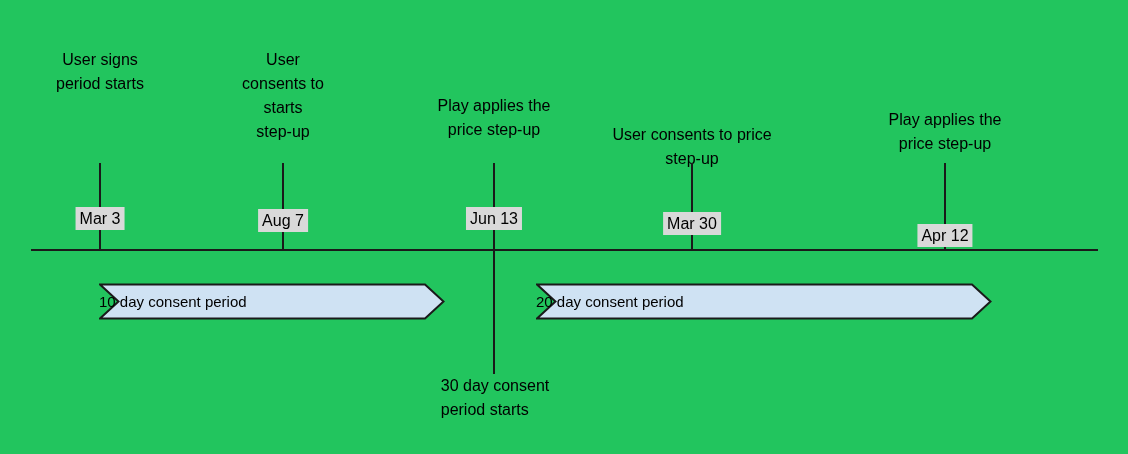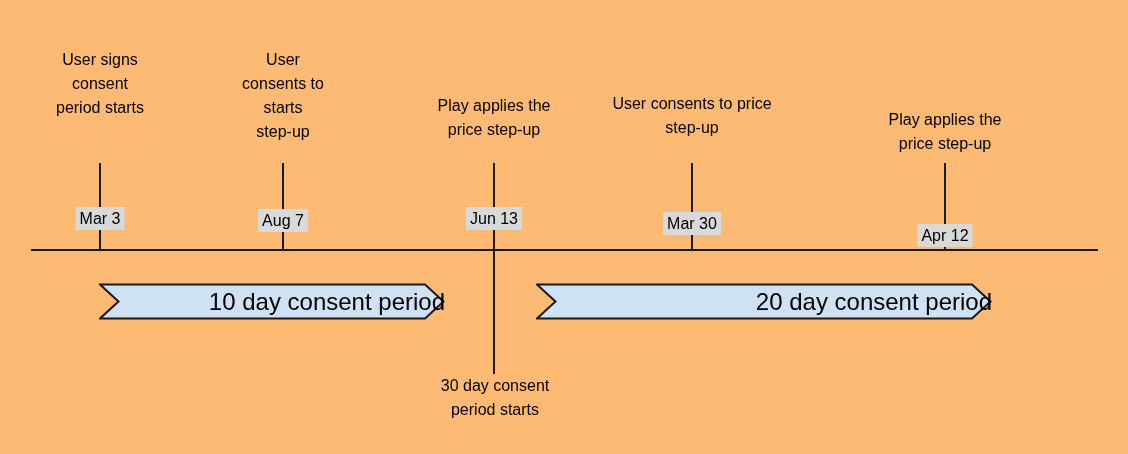--- a/index.html
+++ b/index.html
@@ -1,19 +1,19 @@
 <!DOCTYPE html>
 <html><head>
 <meta charset="utf-8">
 <style>
   html,body{margin:0;padding:0;background:#ffffff;}
   .canvas{
     position:relative;
     width:1128px;height:454px;
-    background:#fdba74;
+    background:#22c55e;
     font-family:"Liberation Sans", sans-serif;
     color:#000;
     overflow:hidden;
   }
   .axis{
     position:absolute;
     left:31px;top:249px;width:1067px;height:2px;
     background:#1a1a1a;
   }
   .event{position:absolute;top:0;width:0;}
@@ -39,43 +39,41 @@
   }
   .below-tick{
     position:absolute;
     left:493px;top:251px;width:2px;height:123px;
     background:#1a1a1a;
   }
   .annotation{
     position:absolute;
     left:495px;top:374px;
     transform:translateX(-50%);
-    text-align:center;
     white-space:nowrap;
     font-size:16px;line-height:24px;
   }
   .banner{position:absolute;display:block;}
   .banner-label{
     position:absolute;
-    text-align:right;
-    font-size:24px;line-height:37px;
+    text-align:left;
+    font-size:15px;line-height:37px;
     white-space:nowrap;
   }
 </style>
 </head>
 <body>
 
 <div class="canvas">
 
   <div class="axis"></div>
 
   <div class="event" style="left:100px">
     <div class="event-label" style="top:48px">
       <div>User signs</div>
-      <div>consent</div>
       <div>period starts</div>
     </div>
     <div class="tick"></div>
     <div class="date-chip" style="top:207px">Mar 3</div>
   </div>
 
   <div class="event" style="left:283px">
     <div class="event-label" style="top:48px">
       <div>User</div>
       <div>consents to</div>
@@ -89,21 +87,21 @@
   <div class="event" style="left:494px">
     <div class="event-label" style="top:94px">
       <div>Play applies the</div>
       <div>price step-up</div>
     </div>
     <div class="tick"></div>
     <div class="date-chip" style="top:207px">Jun 13</div>
   </div>
 
   <div class="event" style="left:692px">
-    <div class="event-label" style="top:92px">
+    <div class="event-label" style="top:123px">
       <div>User consents to price</div>
       <div>step-up</div>
     </div>
     <div class="tick"></div>
     <div class="date-chip" style="top:212px">Mar 30</div>
   </div>
 
   <div class="event" style="left:945px">
     <div class="event-label" style="top:108px">
       <div>Play applies the</div>

